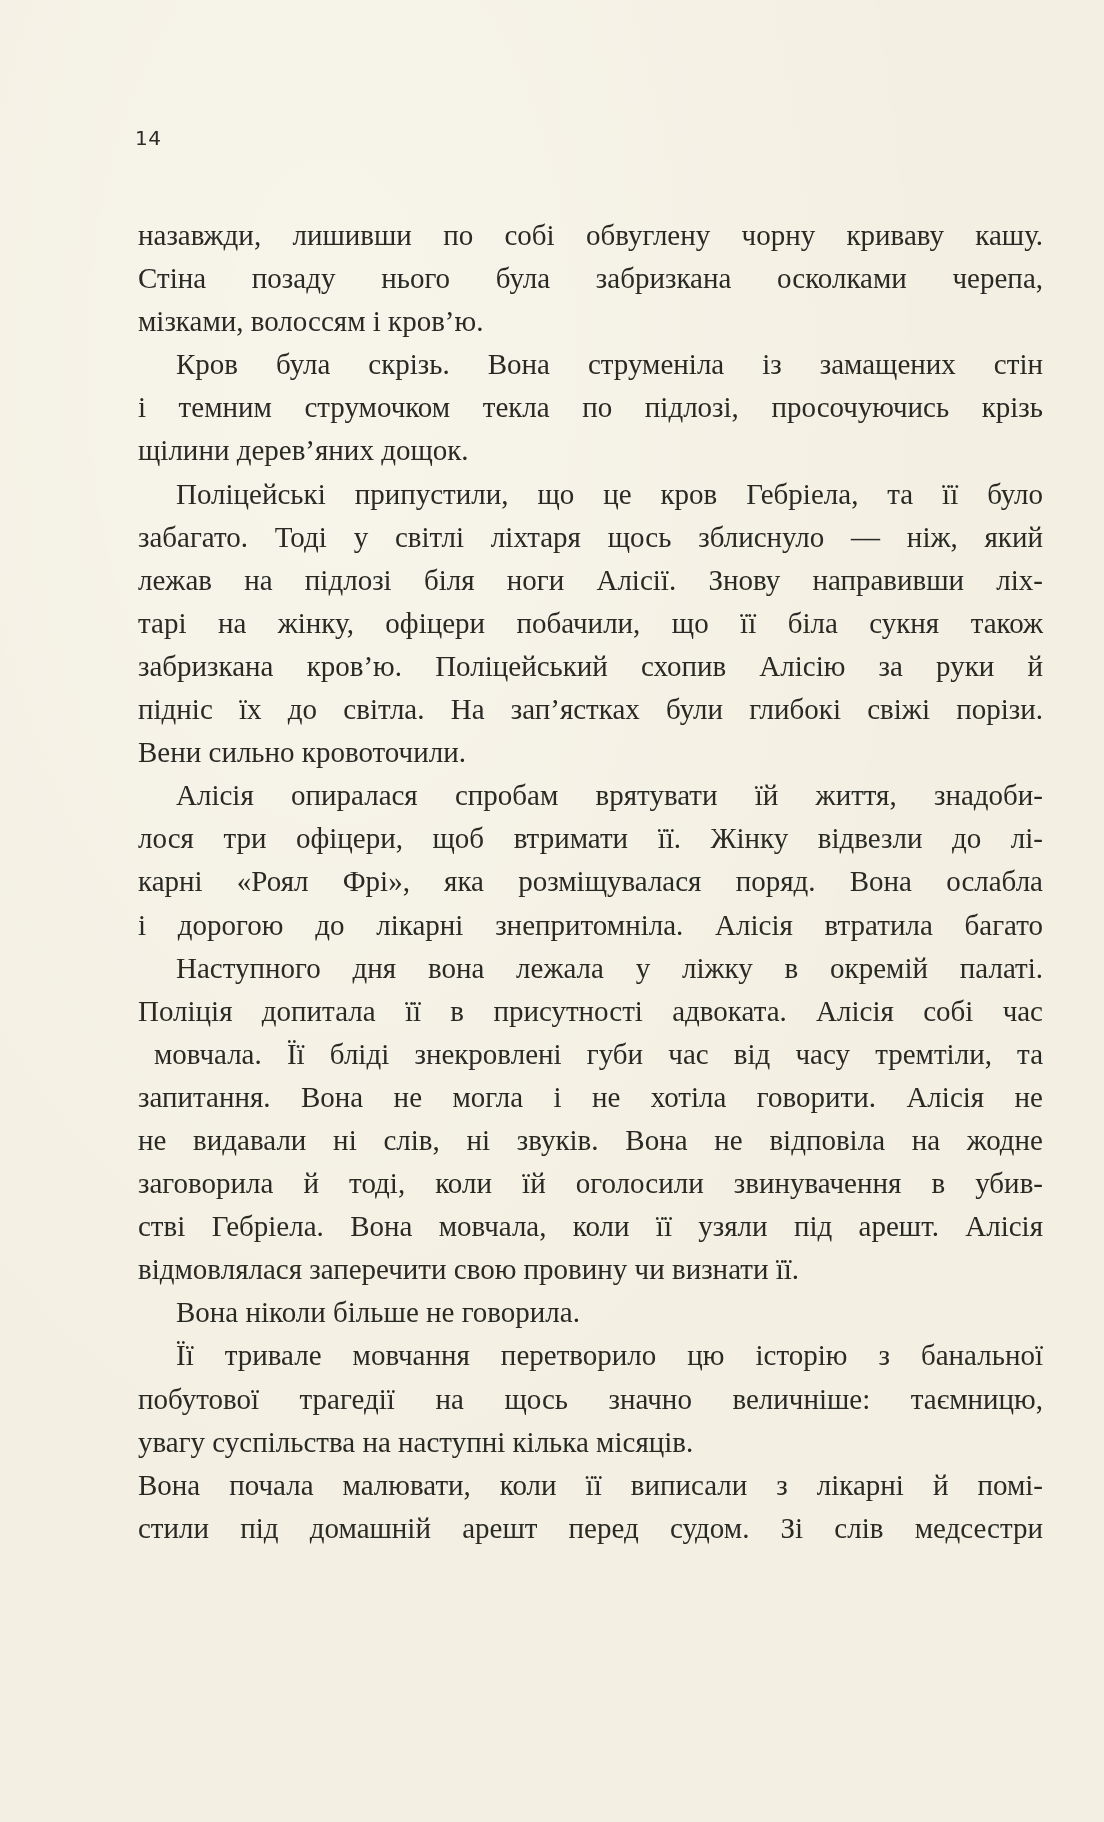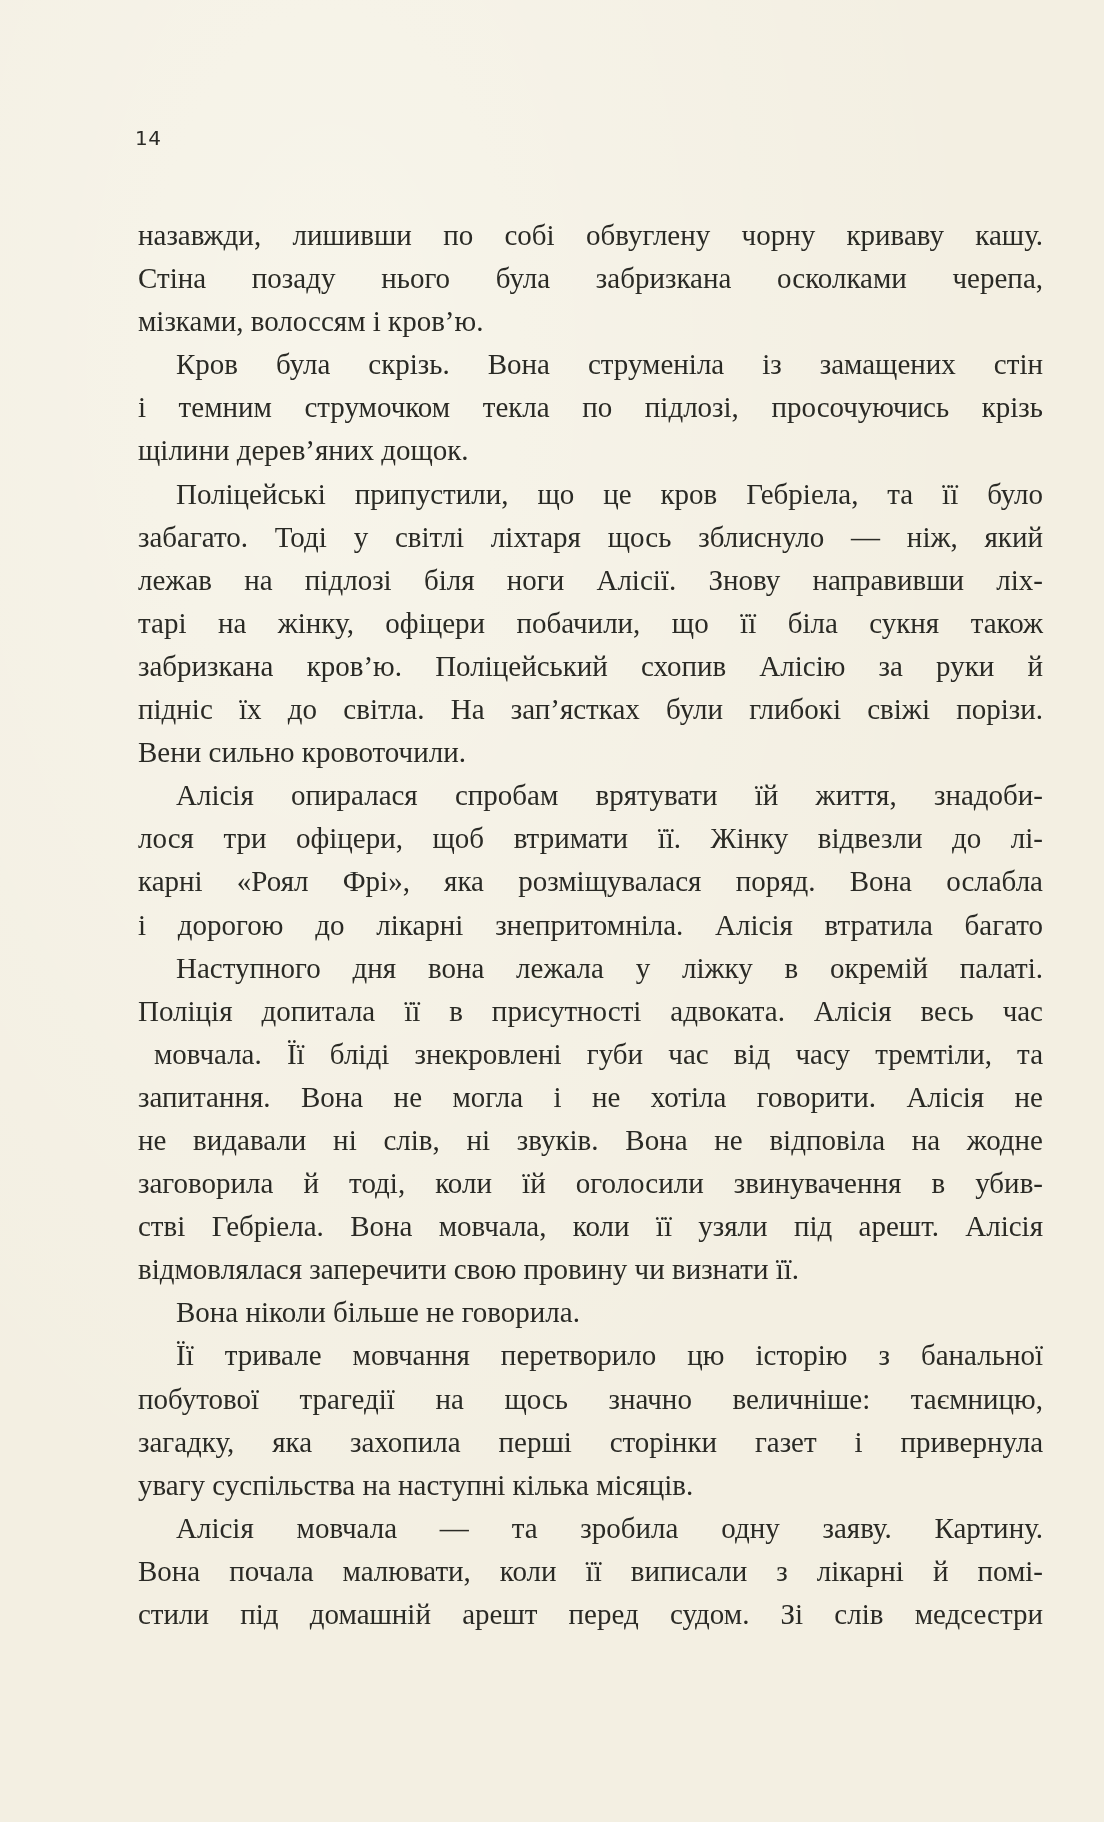--- a/index.html
+++ b/index.html
@@ -49,29 +49,27 @@
       <span class="line" style="display: block;"><span style="white-space: nowrap; word-spacing: 0px;">лежав на підлозі біля ноги Алісії. Знову направивши ліх-</span></span>
       <span class="line" style="display: block;"><span style="white-space: nowrap; word-spacing: 0px;">тарі на жінку, офіцери побачили, що її біла сукня також</span></span>
       <span class="line" style="display: block;"><span style="white-space: nowrap; word-spacing: 0px;">забризкана кров’ю. Поліцейський схопив Алісію за руки й</span></span>
       <span class="line" style="display: block;"><span style="white-space: nowrap; word-spacing: 0px;">підніс їх до світла. На зап’ястках були глибокі свіжі порізи.</span></span>
       <span class="line last" style="display: block;"><span style="white-space: nowrap;">Вени сильно кровоточили.</span></span>
       <span class="line indent" style="display: block;"><span style="white-space: nowrap; word-spacing: 0px;">Алісія опиралася спробам врятувати їй життя, знадоби-</span></span>
       <span class="line" style="display: block;"><span style="white-space: nowrap; word-spacing: 0px;">лося три офіцери, щоб втримати її. Жінку відвезли до лі-</span></span>
       <span class="line" style="display: block;"><span style="white-space: nowrap; word-spacing: 0px;">карні «Роял Фрі», яка розміщувалася поряд. Вона ослабла</span></span>
       <span class="line" style="display: block;"><span style="white-space: nowrap; word-spacing: 0px;">і дорогою до лікарні знепритомніла. Алісія втратила багато</span></span>
       <span class="line indent" style="display: block;"><span style="white-space: nowrap; word-spacing: 0px;">Наступного дня вона лежала у ліжку в окремій палаті.</span></span>
-      <span class="line" style="display: block;"><span style="white-space: nowrap; word-spacing: 0px;">Поліція допитала її в присутності адвоката. Алісія весь час</span></span>
+      <span class="line" style="display: block;"><span style="white-space: nowrap; word-spacing: 0px;">Поліція допитала її в присутності адвоката. Алісія собі час</span></span>
       <span class="line" style="display: block;"><span style="white-space: nowrap; word-spacing: 0px; margin-left: 16px;">мовчала. Її бліді знекровлені губи час від часу тремтіли, та</span></span>
       <span class="line" style="display: block;"><span style="white-space: nowrap; word-spacing: 0px;">запитання. Вона не могла і не хотіла говорити. Алісія не</span></span>
       <span class="line" style="display: block;"><span style="white-space: nowrap; word-spacing: 0px;">не видавали ні слів, ні звуків. Вона не відповіла на жодне</span></span>
       <span class="line" style="display: block;"><span style="white-space: nowrap; word-spacing: 0px;">заговорила й тоді, коли їй оголосили звинувачення в убив-</span></span>
       <span class="line" style="display: block;"><span style="white-space: nowrap; word-spacing: 0px;">стві Гебріела. Вона мовчала, коли її узяли під арешт. Алісія</span></span>
       <span class="line last" style="display: block;"><span style="white-space: nowrap;">відмовлялася заперечити свою провину чи визнати її.</span></span>
       <span class="line indent last" style="display: block;"><span style="white-space: nowrap;">Вона ніколи більше не говорила.</span></span>
       <span class="line indent" style="display: block;"><span style="white-space: nowrap; word-spacing: 0px;">Її тривале мовчання перетворило цю історію з банальної</span></span>
       <span class="line" style="display: block;"><span style="white-space: nowrap; word-spacing: 0px;">побутової трагедії на щось значно величніше: таємницю,</span></span>
-      <span class="line" style="display: block;"><span style="white-space: nowrap; word-spacing: 0px;">загадку, яка захопила перші сторінки газет і привернула</span></span>
       <span class="line last" style="display: block;"><span style="white-space: nowrap;">увагу суспільства на наступні кілька місяців.</span></span>
-      <span class="line indent" style="display: block;"><span style="white-space: nowrap; word-spacing: 0px;">Алісія мовчала — та зробила одну заяву. Картину.</span></span>
       <span class="line" style="display: block;"><span style="white-space: nowrap; word-spacing: 0px;">Вона почала малювати, коли її виписали з лікарні й помі-</span></span>
       <span class="line" style="display: block;"><span style="white-space: nowrap; word-spacing: 0px;">стили під домашній арешт перед судом. Зі слів медсестри</span></span>
     </div>
 </div>
 
 </body></html>

